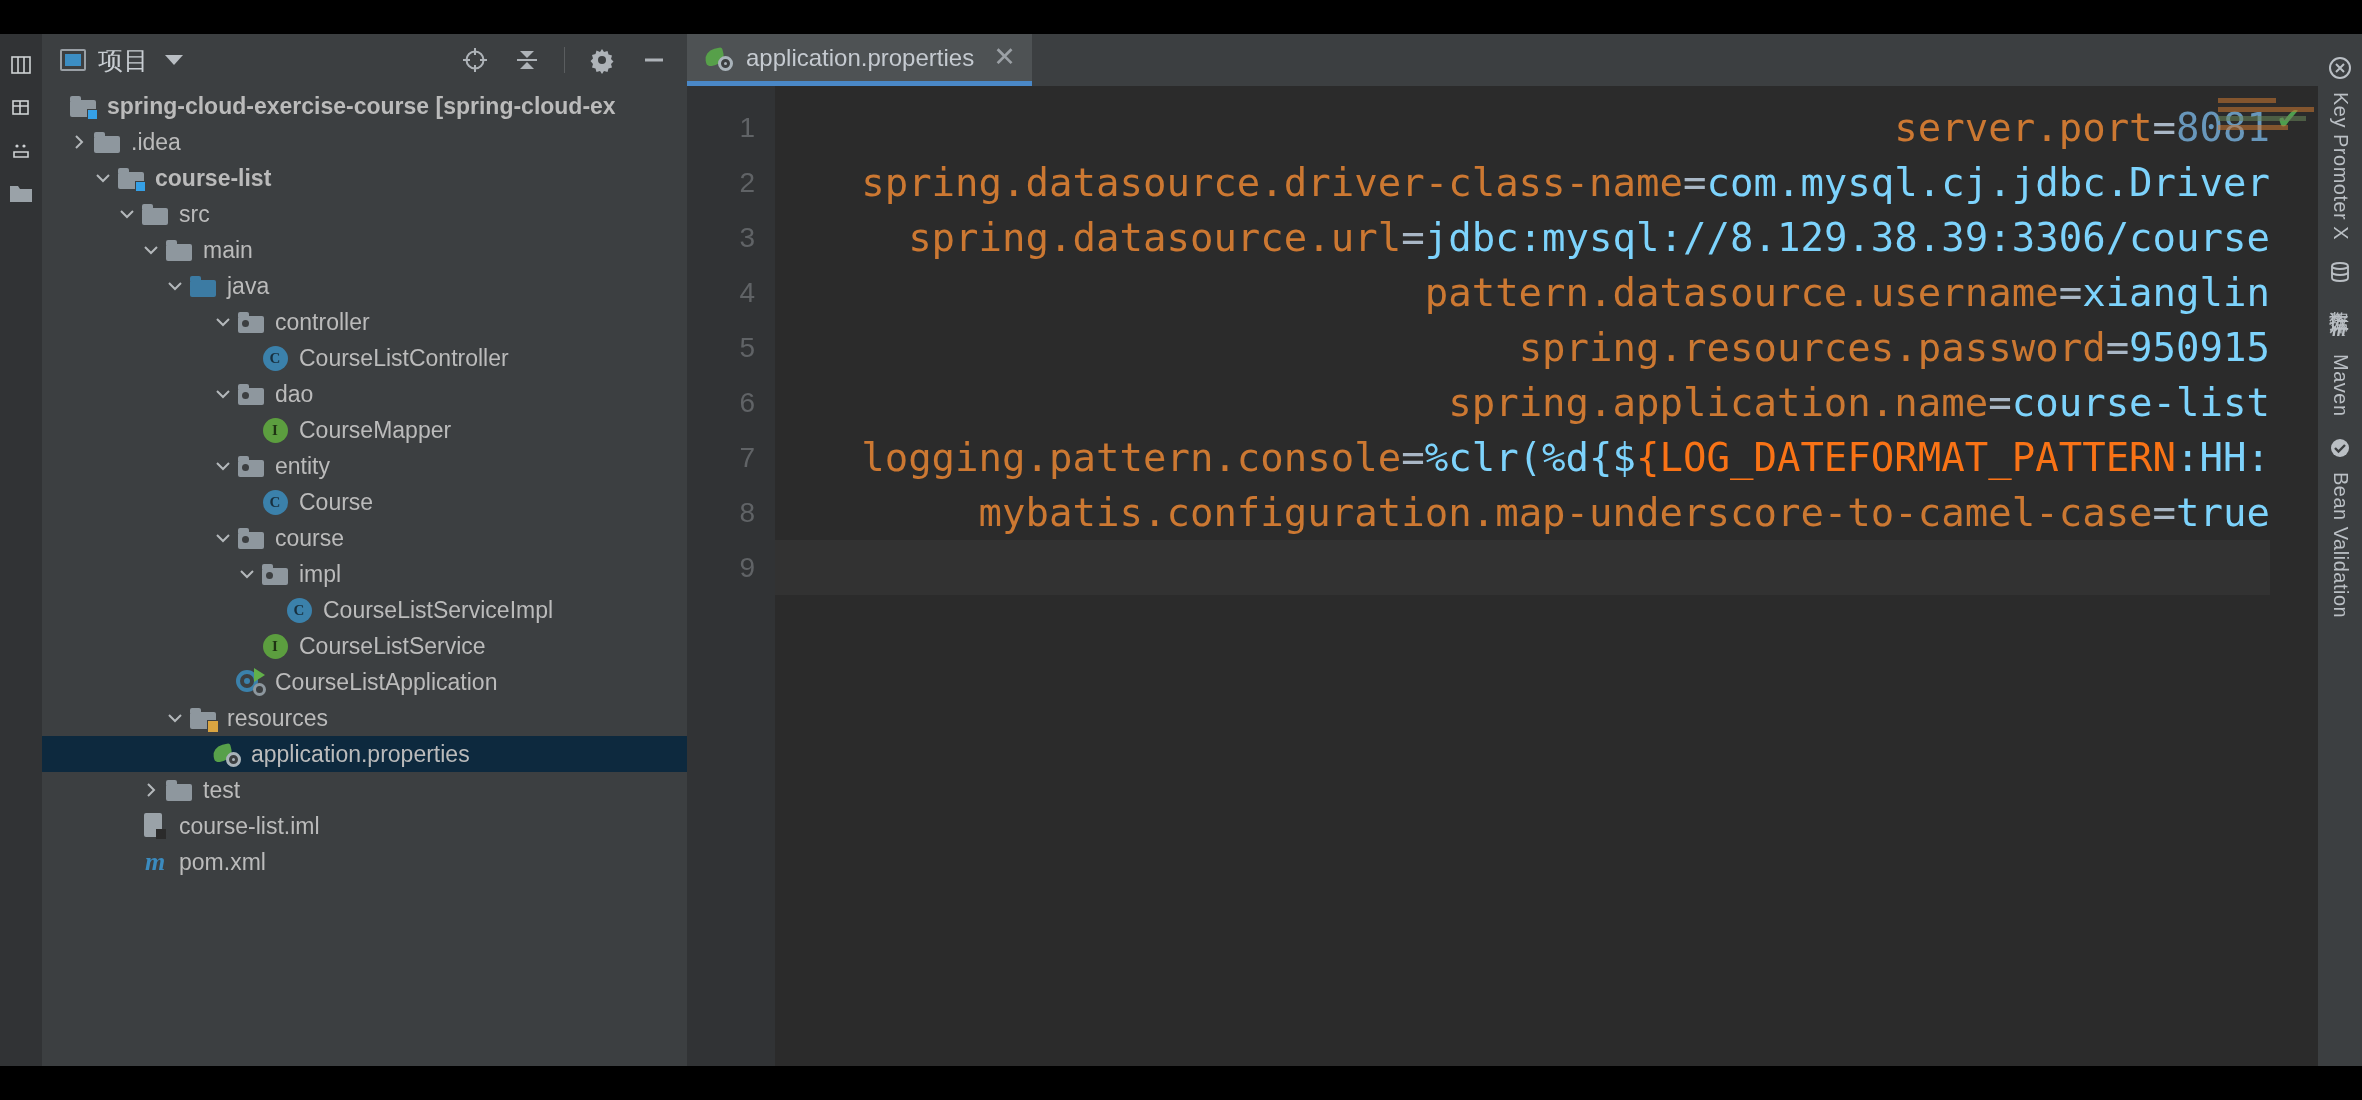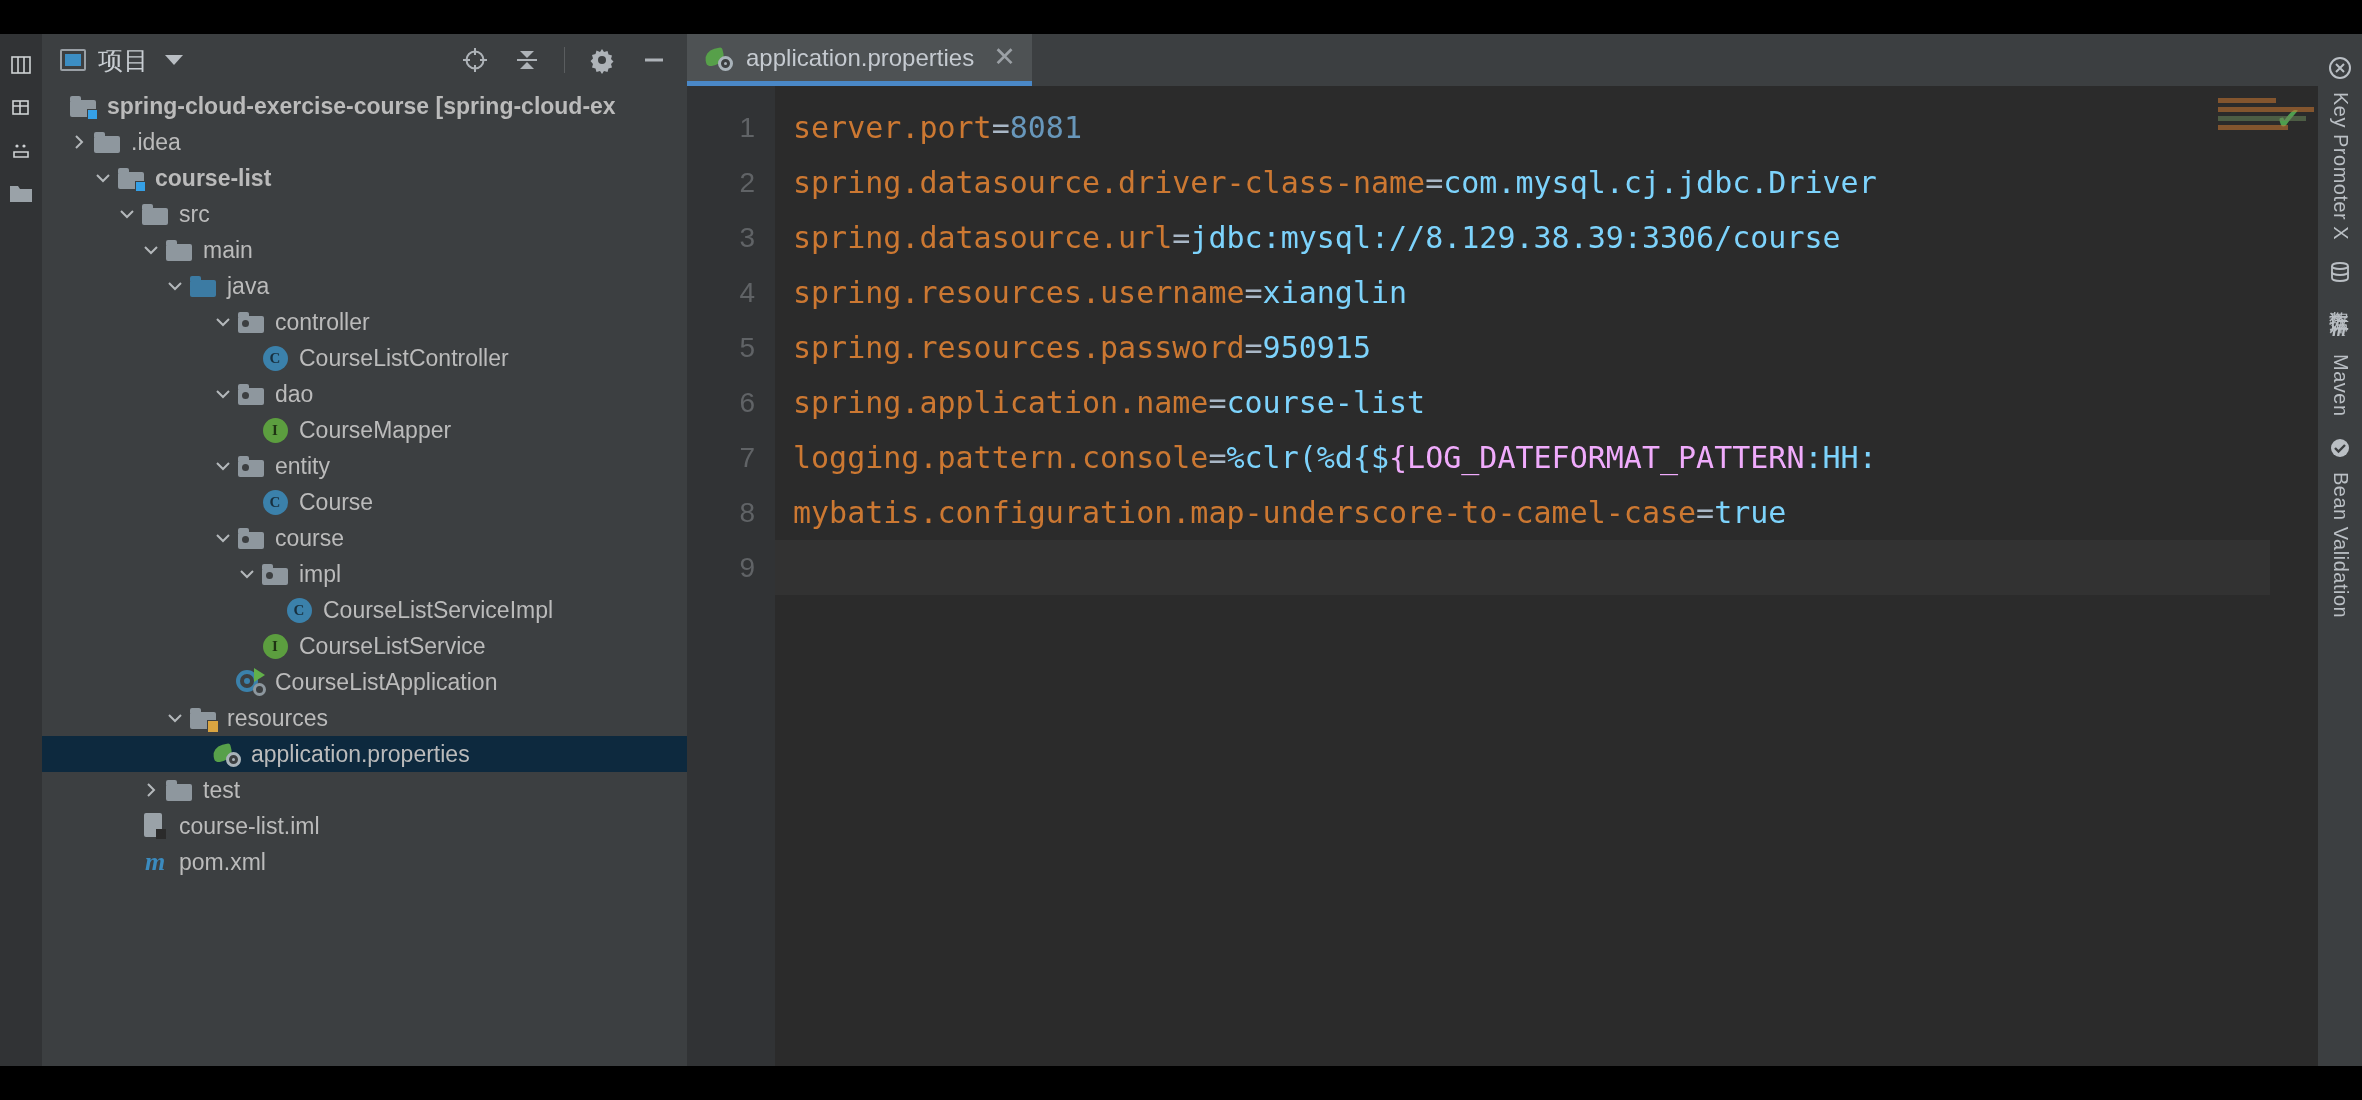--- a/index.html
+++ b/index.html
@@ -236,31 +236,32 @@
   }
   .code-wrap {
     flex: 1; min-width: 0;
     position: relative;
     padding-top: 14px;
     overflow: hidden;
   }
   .code-line {
     height: 55px; line-height: 55px;
     font-family: "DejaVu Sans Mono", monospace;
-    font-size: 30px;
+    font-size: 39px;
     white-space: pre;
     padding-left: 18px;
     color: #a9b7c6;
+    text-align: right;
   }
   .code-line.highlight { background:#323232; }
   .k { color: #cc7832; }
   .v { color: #7dd3fc; }
   .n { color: #6897bb; }
   .eq { color: #a9b7c6; }
-  .ph { color: #f0abfc; }
+  .ph { color: #f97316; }
 
   
   .marker-col {
     width: 48px; flex-shrink: 0;
     background:#2b2b2b;
     position: relative;
     padding-top: 14px;
   }
   .check-ok {
     position:absolute; left: 6px; top: 18px;
@@ -688,21 +689,21 @@
           <div>5</div>
           <div>6</div>
           <div>7</div>
           <div>8</div>
           <div>9</div>
         </div>
       <div class="code-wrap">
           <div class="code-line"><span class="k">server.port</span><span class="eq">=</span><span class="n">8081</span></div>
           <div class="code-line"><span class="k">spring.datasource.driver-class-name</span><span class="eq">=</span><span class="v">com.mysql.cj.jdbc.Driver</span></div>
           <div class="code-line"><span class="k">spring.datasource.url</span><span class="eq">=</span><span class="v">jdbc:mysql://8.129.38.39:3306/course</span></div>
-          <div class="code-line"><span class="k">spring.resources.username</span><span class="eq">=</span><span class="v">xianglin</span></div>
+          <div class="code-line"><span class="k">pattern.datasource.username</span><span class="eq">=</span><span class="v">xianglin</span></div>
           <div class="code-line"><span class="k">spring.resources.password</span><span class="eq">=</span><span class="v">950915</span></div>
           <div class="code-line"><span class="k">spring.application.name</span><span class="eq">=</span><span class="v">course-list</span></div>
           <div class="code-line"><span class="k">logging.pattern.console</span><span class="eq">=</span><span class="v">%clr(%d{$</span><span class="ph">{LOG_DATEFORMAT_PATTERN</span><span class="v">:HH:</span></div>
           <div class="code-line"><span class="k">mybatis.configuration.map-underscore-to-camel-case</span><span class="eq">=</span><span class="v">true</span></div>
           <div class="code-line highlight"></div>
         </div>
       <div class="marker-col">
         <span class="check-ok">✔</span>
         <div class="minimap">
           <div class="mm-line" style="background:#cc7832;width:58px"></div>

